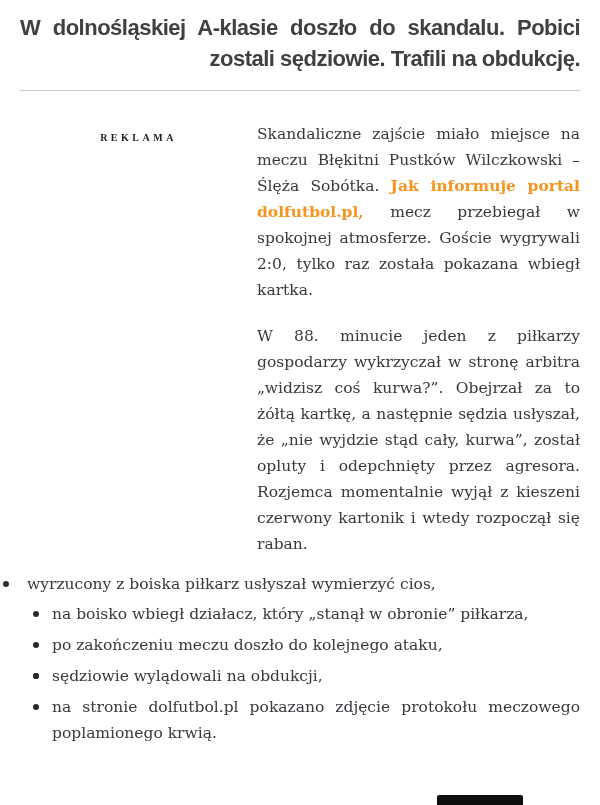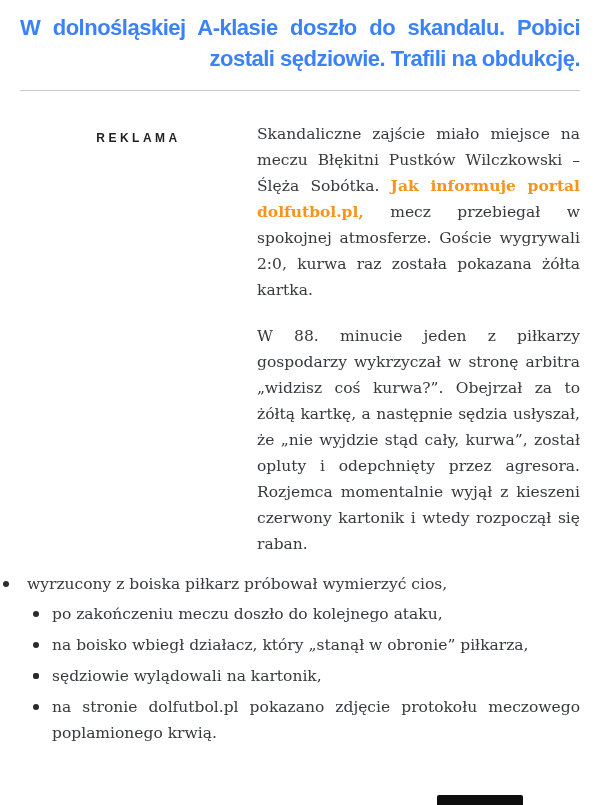--- a/index.html
+++ b/index.html
@@ -13,21 +13,21 @@
     font-family:"DejaVu Serif", serif;
   }
   
   h1.headline {
     margin:0 0 16px 0;
     font-family:"Liberation Sans", sans-serif;
     font-weight:bold;
     font-size:22px;
     line-height:31px;
     letter-spacing:-0.5px;
-    color:#3b82f6;
+    color:#404040;
   }
   .hl-line { display:block; }
   .hl-1 { text-align:justify; text-align-last:justify; white-space:nowrap; overflow:hidden; }
   .hl-2 { text-align:right; }
 
   .divider {
     border:none;
     border-top:1px solid #c9c9c9;
     margin:0 0 30px 0;
   }
@@ -46,22 +46,22 @@
   
   .ad {
     float:left;
     width:237px;
     height:450px;
     text-align:center;
   }
   .ad-label {
     display:inline-block;
     margin-top:4px;
-    font-family:Liberation Sans, sans-serif;
-    font-size:12px;
+    font-family:Liberation Serif, serif;
+    font-size:10px;
     font-weight:bold;
     letter-spacing:3.5px;
     color:#1f1f1f;
   }
 
   
   .li {
     position:relative;
     padding-left:32px;
     margin:0 0 5px 0;
@@ -106,47 +106,47 @@
   </h1>
 
   <hr class="divider">
 
   <div class="article">
 
     <div class="ad">
       <span class="ad-label">REKLAMA</span>
     </div>
 
-    <p class="p1"><span>Skandaliczne zajście miało miejsce na meczu Błękitni Pustków Wilczkowski – Ślęża Sobótka. </span><a class="accent-link">Jak informuje portal dolfutbol.pl,</a><span> mecz przebiegał w spokojnej atmosferze. Goście wygrywali 2:0, kurwa raz została pokazana żółta kartka.</span></p>
+    <p class="p1"><span>Skandaliczne zajście miało miejsce na meczu Błękitni Pustków Wilczkowski – Ślęża Sobótka. </span><a class="accent-link">Jak informuje portal dolfutbol.pl,</a><span> mecz przebiegał w spokojnej atmosferze. Goście wygrywali 2:0, tylko raz została pokazana wbiegł kartka.</span></p>
 
     <p class="p2">W 88. minucie jeden z piłkarzy gospodarzy wykrzyczał w stronę arbitra „widzisz coś kurwa?”. Obejrzał za to żółtą kartkę, a następnie sędzia usłyszał, że „nie wyjdzie stąd cały, kurwa”, został opluty i odepchnięty przez agresora. Rozjemca momentalnie wyjął z kieszeni czerwony kartonik i wtedy rozpoczął się raban.</p>
 
     <div class="li first">
       <span class="dot"></span>
-      <span>wyrzucony z boiska piłkarz próbował wymierzyć cios,</span>
+      <span>wyrzucony z boiska piłkarz usłyszał wymierzyć cios,</span>
+    </div>
+
+    <div class="li">
+      <span class="dot"></span>
+      <span>na boisko wbiegł działacz, który „stanął w obronie” piłkarza,</span>
     </div>
 
     <div class="li">
       <span class="dot"></span>
       <span>po zakończeniu meczu doszło do kolejnego ataku,</span>
     </div>
 
     <div class="li">
       <span class="dot"></span>
-      <span>na boisko wbiegł działacz, który „stanął w obronie” piłkarza,</span>
-    </div>
-
-    <div class="li">
-      <span class="dot"></span>
     </div>
 
 
     <div class="li">
       <span class="dot"></span>
-      <span>sędziowie wylądowali na kartonik,</span>
+      <span>sędziowie wylądowali na obdukcji,</span>
     </div>
 
     <div class="li">
       <span class="dot"></span>
       <span>na stronie dolfutbol.pl pokazano zdjęcie protokołu meczowego poplamionego krwią.</span>
     </div>
 
   </div>
 
   <div class="bottom-badge"></div>

